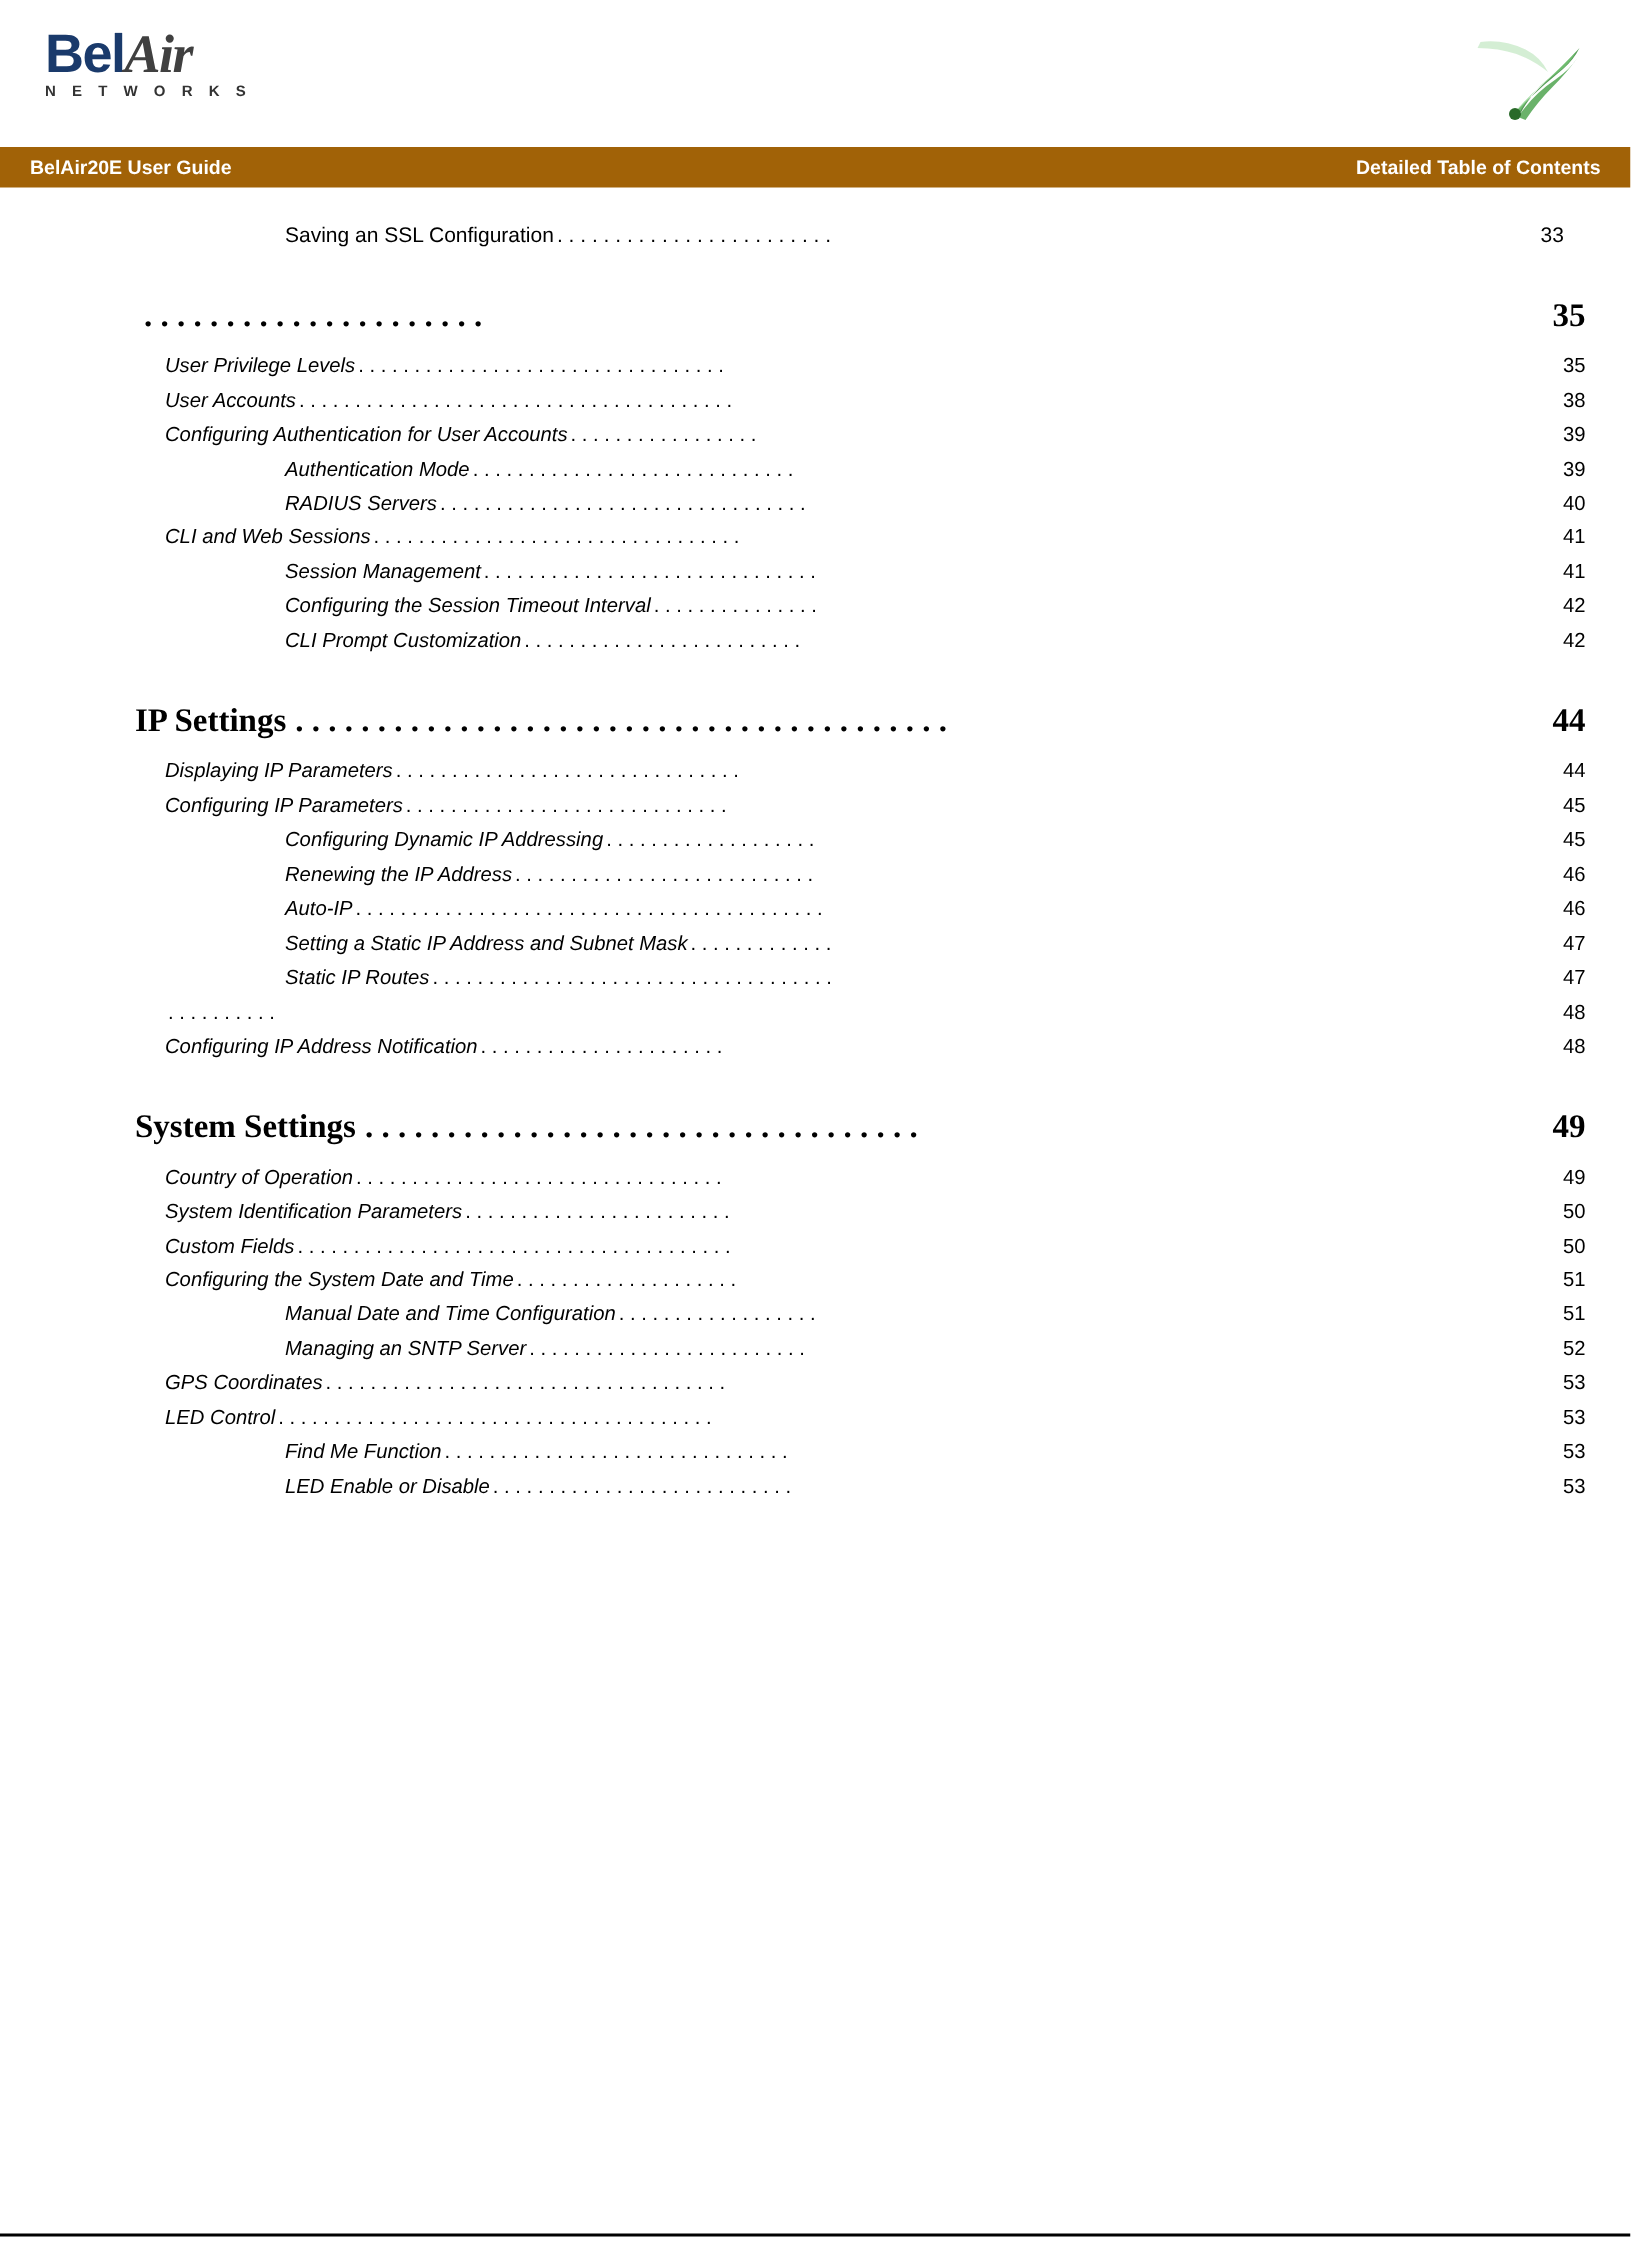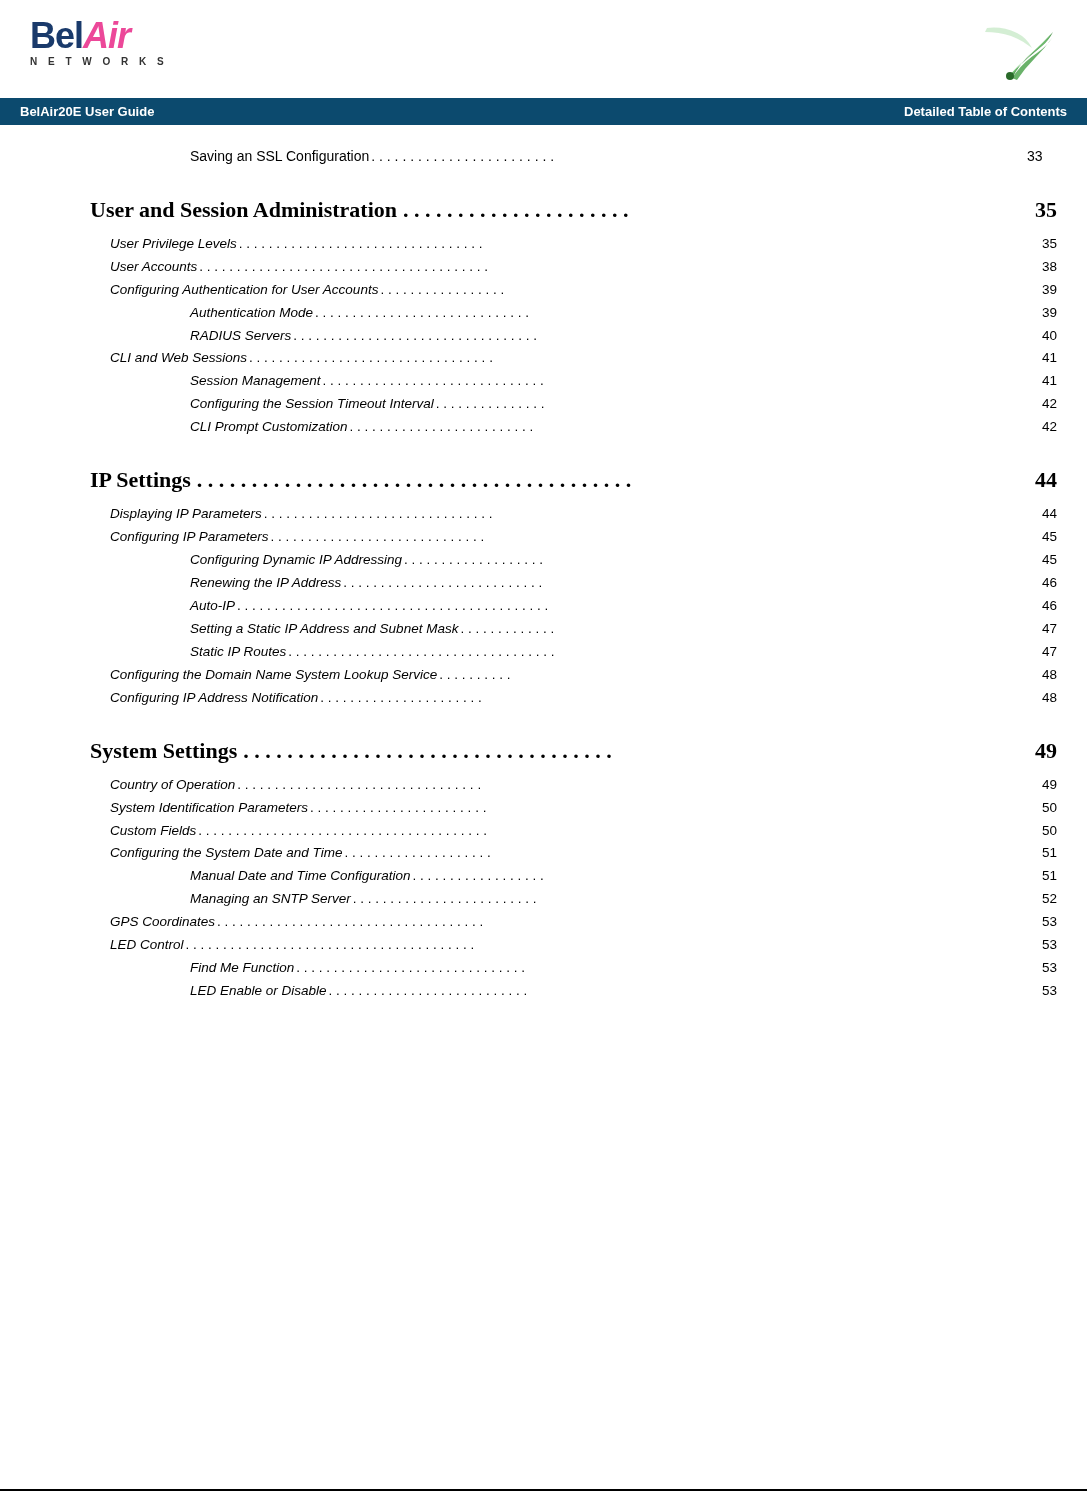--- a/index.html
+++ b/index.html
@@ -47,21 +47,21 @@
     .logo-icon {
       width: 90px;
       height: 70px;
     }
 
     
     .title-bar {
       display: flex;
       justify-content: space-between;
       align-items: center;
-      background-color: #0c4a6e;
+      background-color: #a16207;
       color: #ffffff;
       padding: 6px 20px;
       font-size: 13px;
       font-weight: bold;
       margin: 0 0 20px 0;
     }
 
     .title-bar .left-title {
       font-size: 13px;
       font-weight: bold;
@@ -167,21 +167,21 @@
     .saving-line .entry-page {
       min-width: 30px;
     }
   </style>
 </head>
 <body>
 
 <div class="header">
   <div class="logo-area">
     <div class="logo-belair">
-      <span style="color:#1a3a6b; font-weight:900;">Bel</span><span style="color:#ec4899; font-style:italic; font-weight:900;">Air</span>
+      <span style="color:#1a3a6b; font-weight:900;">Bel</span><span style="color:#404040; font-style:italic; font-weight:900;font-family:Liberation Serif, serif;">Air</span>
     </div>
     <div class="logo-networks">N E T W O R K S</div>
   </div>
 
   <svg class="logo-icon" viewBox="0 0 90 70" xmlns="http://www.w3.org/2000/svg">
     <defs>
       <linearGradient id="g1" x1="0%" y1="0%" x2="100%" y2="100%">
         <stop offset="0%" style="stop-color:#4a9a4a;stop-opacity:1"></stop>
         <stop offset="100%" style="stop-color:#2a7a2a;stop-opacity:1"></stop>
       </linearGradient>
@@ -202,21 +202,20 @@
 
 <div class="content">
 
   <div class="saving-line">
     <span class="entry-text">Saving an SSL Configuration</span>
     <span class="entry-dots"> . . . . . . . . . . . . . . . . . . . . . . . .</span>
     <span class="entry-page">33</span>
   </div>
 
 <div class="toc-section-header">
-      <span style="font-family: &quot;Times New Roman&quot;, Times, serif; font-weight: bold; font-size: 22px;">User and Session Administration</span>
       <span style="flex: 1 1 0%; overflow: hidden; white-space: nowrap; margin: 0px 6px; font-size: 22px;">. . . . . . . . . . . . . . . . . . . . .</span>
       <span style="font-weight: bold; font-size: 22px; min-width: 30px; text-align: right;">35</span>
     </div>
     <div class="toc-entry level1">
       <span class="entry-text">User Privilege Levels</span>
       <span class="entry-dots">. . . . . . . . . . . . . . . . . . . . . . . . . . . . . . . . .</span>
       <span class="entry-page">35</span>
     </div>
     <div class="toc-entry level1">
       <span class="entry-text">User Accounts</span>
@@ -292,21 +291,20 @@
       <span class="entry-text">Setting a Static IP Address and Subnet Mask</span>
       <span class="entry-dots">. . . . . . . . . . . . .</span>
       <span class="entry-page">47</span>
     </div>
     <div class="toc-entry level2">
       <span class="entry-text">Static IP Routes</span>
       <span class="entry-dots">. . . . . . . . . . . . . . . . . . . . . . . . . . . . . . . . . . . .</span>
       <span class="entry-page">47</span>
     </div>
     <div class="toc-entry level1">
-      <span class="entry-text">Configuring the Domain Name System Lookup Service</span>
       <span class="entry-dots">. . . . . . . . . .</span>
       <span class="entry-page">48</span>
     </div>
     <div class="toc-entry level1">
       <span class="entry-text">Configuring IP Address Notification</span>
       <span class="entry-dots">. . . . . . . . . . . . . . . . . . . . . .</span>
       <span class="entry-page">48</span>
     </div>
     <div class="toc-section-header">
       <span style="font-family: &quot;Times New Roman&quot;, Times, serif; font-weight: bold; font-size: 22px;">System Settings</span>

